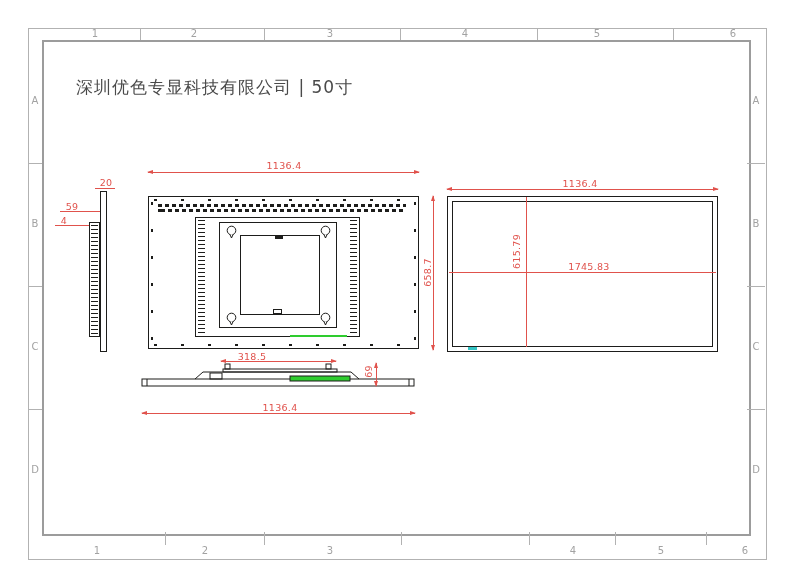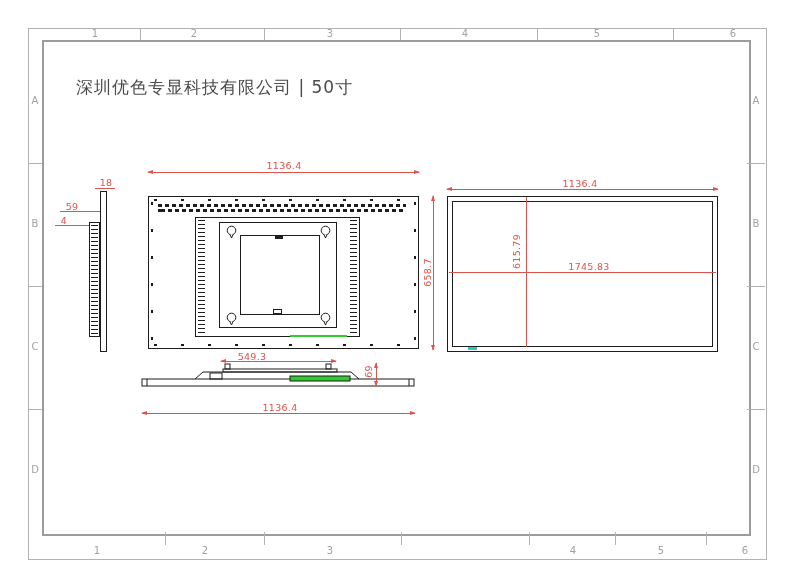--- a/index.html
+++ b/index.html
@@ -93,21 +93,21 @@
   <div class="abs glabel" style="left:750px;top:95px;width:12px;">A</div>
   <div class="abs glabel" style="left:750px;top:218px;width:12px;">B</div>
   <div class="abs glabel" style="left:750px;top:341px;width:12px;">C</div>
   <div class="abs glabel" style="left:750px;top:464px;width:12px;">D</div>
 
   <div class="abs title" style="left:76px;top:62px;margin-top:14px;">深圳优色专显科技有限公司 | 50寸</div>
 
   <div class="abs b1" style="left:100px;top:191px;width:7px;height:161px;"></div>
   <div class="abs b1" style="left:89px;top:222px;width:11px;height:115px;"></div>
   <div class="abs hatch-h" style="left:91px;top:225px;width:7px;height:109px;"></div>
-  <div class="abs dim" style="left:96px;top:177px;width:20px;">18</div>
+  <div class="abs dim" style="left:96px;top:177px;width:20px;">20</div>
   <div class="abs rline" style="left:95px;top:188px;width:20px;height:1px;"></div>
   <div class="abs dim" style="left:62px;top:201px;width:20px;">59</div>
   <div class="abs rline" style="left:60px;top:211px;width:40px;height:1px;"></div>
   <div class="abs dim" style="left:55px;top:215px;width:18px;">4</div>
   <div class="abs rline" style="left:55px;top:225px;width:34px;height:1px;"></div>
 
   <div class="abs b15" style="left:148px;top:196px;width:271px;height:153px;"></div>
   <div class="abs dots-h" style="left:154px;top:199px;width:259px;height:2px;"></div>
   <div class="abs dots-h" style="left:154px;top:344px;width:259px;height:2px;"></div>
   <div class="abs dots-v" style="left:151px;top:202px;width:2px;height:141px;"></div>
@@ -149,21 +149,21 @@
     <rect x="2" y="19" width="272" height="7"></rect>
     <line x1="7" y1="19" x2="7" y2="26"></line>
     <line x1="269" y1="19" x2="269" y2="26"></line>
     <path d="M55 19 L63 12 L211 12 L219 19"></path>
     <rect x="83" y="9" width="114" height="3"></rect>
     <rect x="85" y="4" width="5" height="5"></rect>
     <rect x="186" y="4" width="5" height="5"></rect>
     <rect x="70" y="13" width="12" height="6"></rect>
     <rect class="gfill" x="150" y="16" width="60" height="5"></rect>
   </svg>
-  <div class="abs dim" style="left:222px;top:351px;width:60px;">549.3</div>
+  <div class="abs dim" style="left:222px;top:351px;width:60px;">318.5</div>
   <div class="abs dimh" style="left:221px;top:361px;width:115px;"></div>
   <div class="abs dim rot" style="left:358px;top:366px;width:20px;">69</div>
   <div class="abs dimv" style="left:376px;top:363px;height:23px;"></div>
   <div class="abs dim" style="left:250px;top:402px;width:60px;">1136.4</div>
   <div class="abs dimh" style="left:142px;top:413px;width:273px;"></div>
 
   <div class="abs b15" style="left:447px;top:196px;width:271px;height:156px;"></div>
   <div class="abs b1" style="left:452px;top:201px;width:261px;height:146px;"></div>
   <div class="abs rline" style="left:526px;top:197px;width:1px;height:150px;"></div>
   <div class="abs rline" style="left:449px;top:272px;width:267px;height:1px;"></div>

